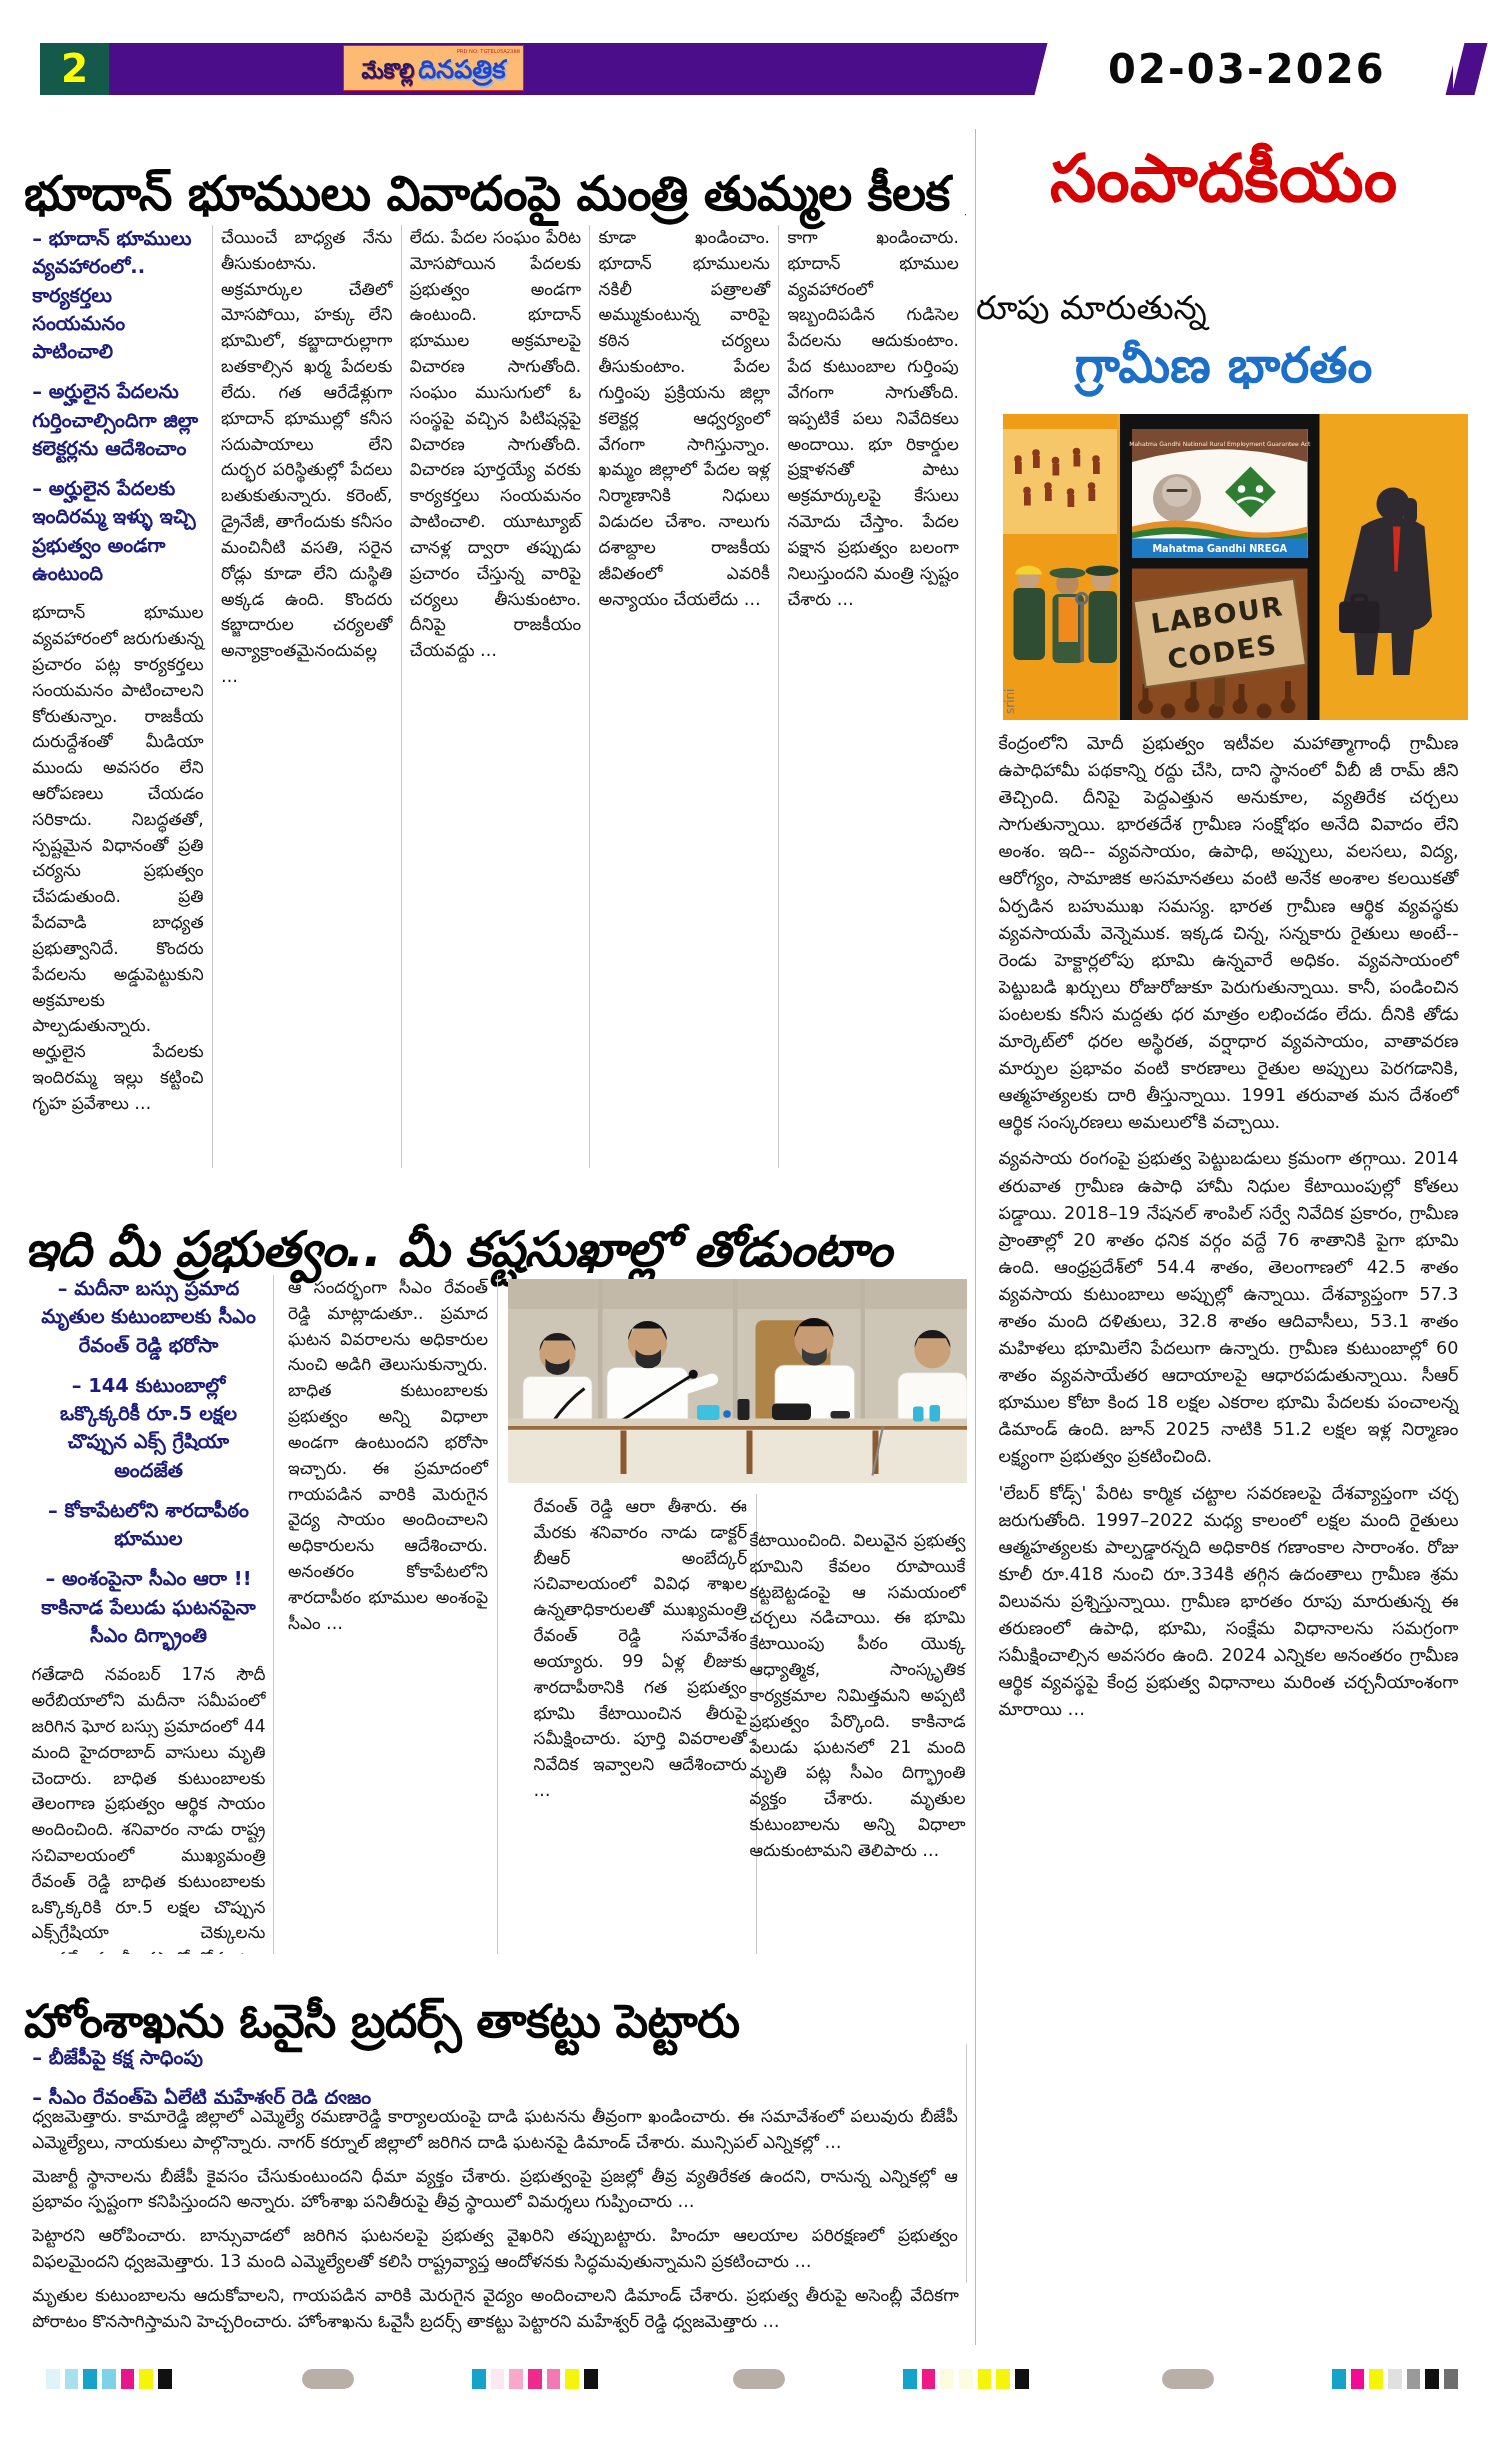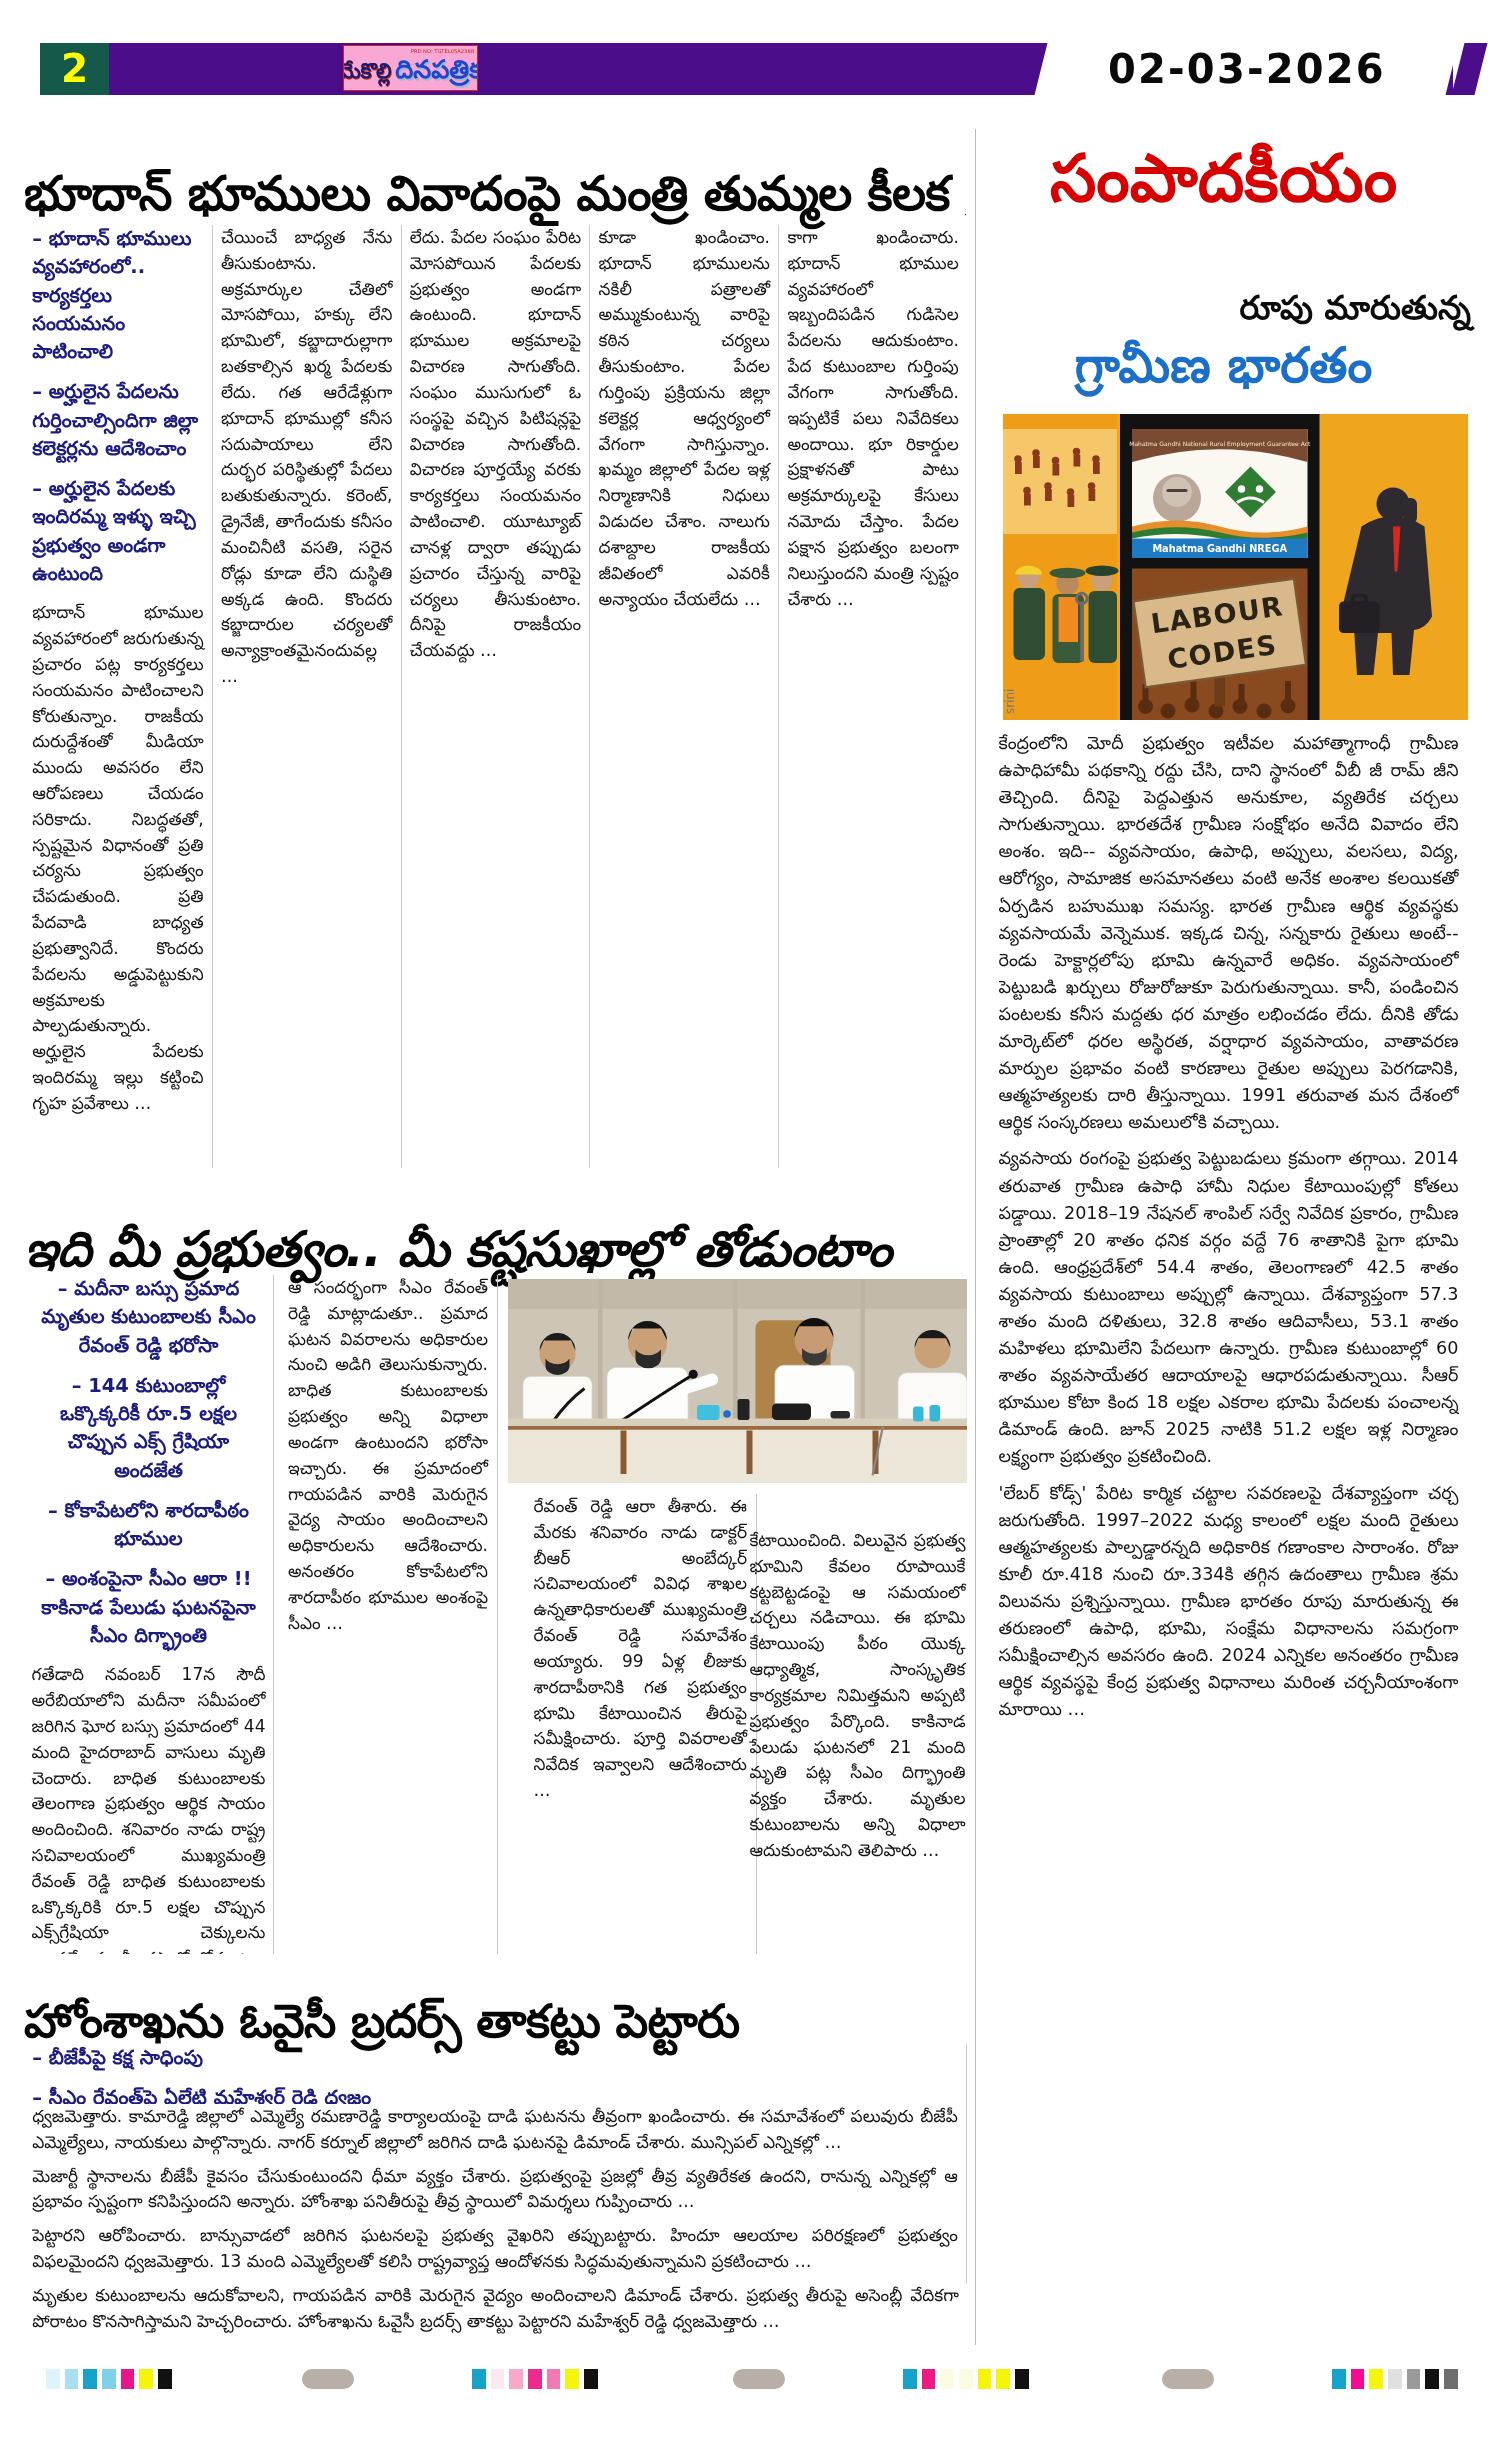--- a/index.html
+++ b/index.html
@@ -7,21 +7,21 @@
         font-family:"DejaVu Sans","Liberation Sans",sans-serif;color:#111;}
 
   
   .hdr-green{position:absolute;left:40px;top:43px;width:69px;height:52px;background:#14594a;}
   .hdr-green span{display:block;text-align:center;line-height:52px;font-size:39px;font-weight:bold;color:#ffff00;}
   .hdr-purple{position:absolute;left:109px;top:43px;width:1344px;height:52px;background:#4c0d8a;}
   .hdr-sliver{position:absolute;left:1458px;top:43px;width:22.5px;height:52px;background:#4c0d8a;transform:skewX(-14deg);}
   .date-box{position:absolute;left:1041px;top:43px;width:411px;height:52px;background:#ffffff;
             transform:skewX(-14deg);display:flex;align-items:center;justify-content:center;z-index:3;}
   .date-box span{transform:skewX(14deg);font-size:40px;font-weight:800;color:#0a0a0a;letter-spacing:2.2px;}
-  .logo-box{position:absolute;left:343px;top:45px;width:135px;height:46px;background:#f9a8d4;
+  .logo-box{position:absolute;left:343px;top:45px;width:181px;height:46px;background:#fdba74;
             border:1.5px solid #cc2222;box-sizing:border-box;z-index:3;display:flex;flex-direction:column;
             align-items:center;justify-content:center;overflow:hidden;}
   .logo-reg{font-size:5.2px;color:#cc2222;align-self:flex-end;margin-right:3px;line-height:6px;}
   .logo-line{white-space:nowrap;line-height:30px;}
   .logo-a{font-size:21px;font-weight:800;color:#1a1a6e;text-shadow:0.7px 0.7px 0 #cc3322;}
   .logo-b{font-size:25.5px;font-weight:800;color:#2244cc;text-shadow:1.5px 1.5px 0 #9db9d8;}
 
   
   .headline{position:absolute;left:24px;width:942px;color:#050505;font-weight:800;
             white-space:nowrap;overflow:hidden;letter-spacing:-0.7px;}
@@ -29,21 +29,21 @@
   .col{flex:1;padding:0 8.2px;border-right:0.7px solid #c9c9c9;overflow:hidden;box-sizing:border-box;}
   .col:last-child{border-right:none;}
   .bullet{color:#1c1c7e;font-weight:bold;font-size:19.5px;line-height:1.45;margin:0 0 12px 0;}
   .bullets-center .bullet{text-align:center;}
   .body-text{font-size:17px;line-height:1.52;text-align:justify;color:#141414;margin:0;}
   .abs{position:absolute;box-sizing:border-box;overflow:hidden;}
 
   
   .editorial{position:absolute;left:975px;top:129px;width:495px;height:2216px;border-left:0.7px solid #b9b9b9;}
   .ed-title{position:absolute;left:0;top:10.5px;width:495px;text-align:center;font-size:66px;font-weight:800;color:#d60000;}
-  .ed-kicker{position:absolute;left:0;top:159px;width:495px;text-align:right;font-size:33px;font-weight:700;color:#0c0c0c;}
+  .ed-kicker{position:absolute;left:0;top:159px;width:495px;text-align:left;font-size:33px;font-weight:400;color:#0c0c0c;}
   .ed-blue{position:absolute;left:0;top:208px;width:495px;text-align:center;font-size:49px;font-weight:800;color:#1b6fc8;}
   .ed-illo{position:absolute;left:27px;top:285px;width:465px;height:306px;}
   .ed-body{position:absolute;left:22.5px;top:601px;width:460px;height:1605px;font-size:17.6px;line-height:1.54;
            text-align:justify;overflow:hidden;color:#141414;}
   .ed-body p{margin:0 0 9px 0;}
 
   
   .pm-group{position:absolute;top:2369px;height:20px;display:flex;gap:5.2px;}
   .pm-group .bar{display:block;width:13.5px;height:20px;}
   .pm-oval{position:absolute;top:2369px;width:52px;height:20px;background:#b8afa6;border-radius:10.5px;}

